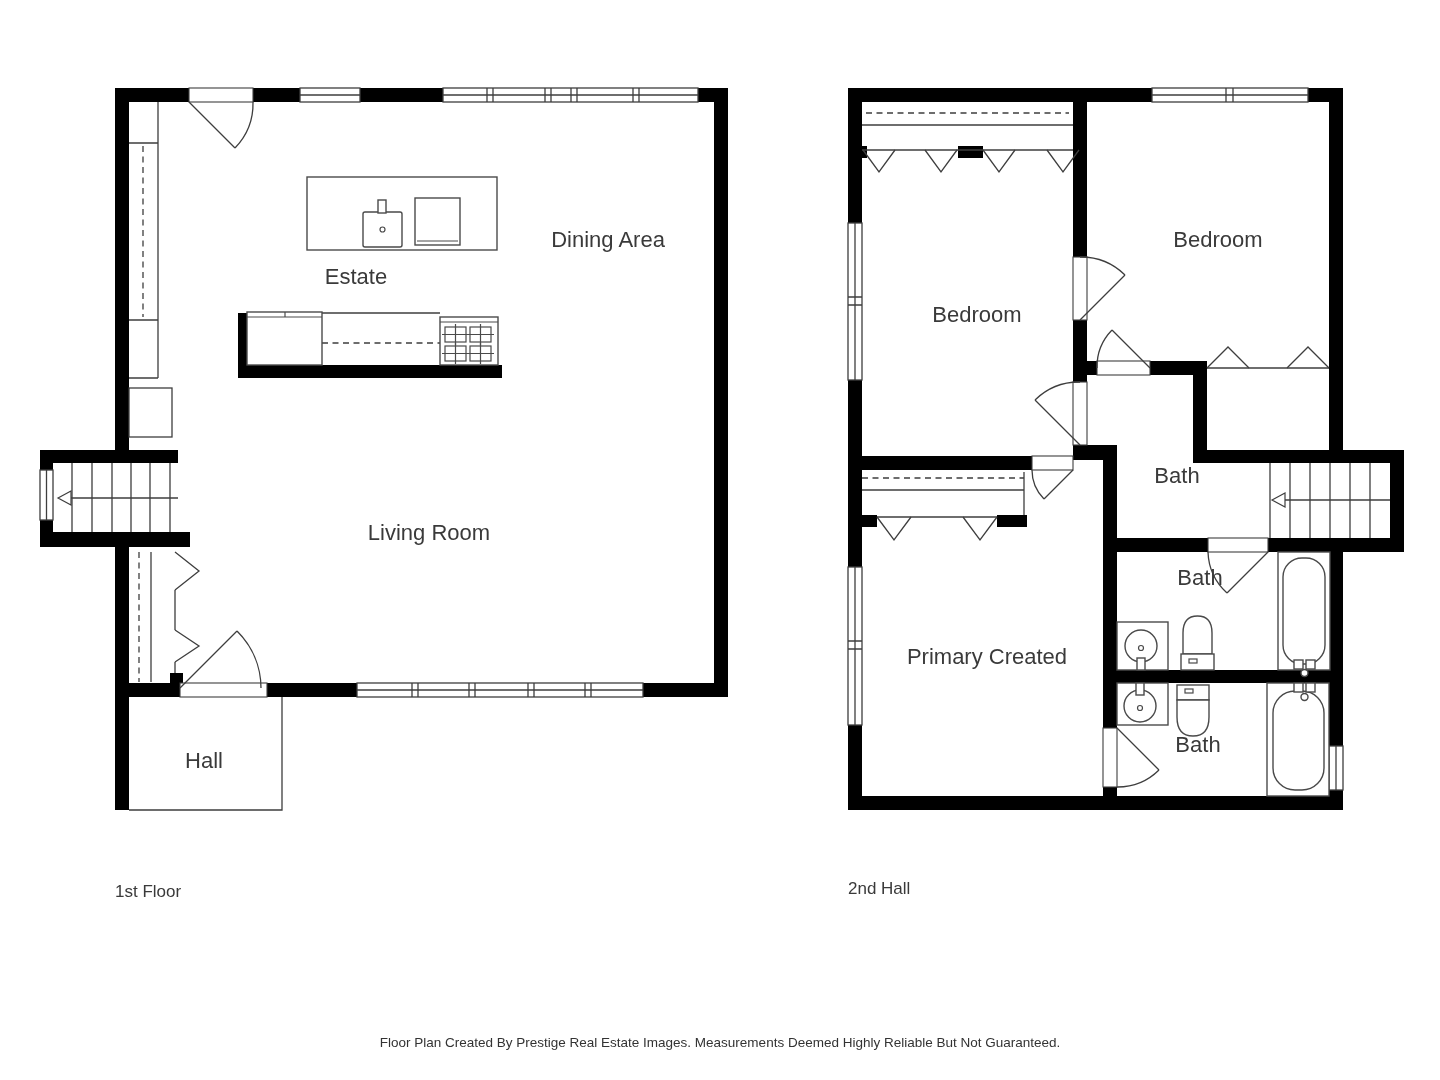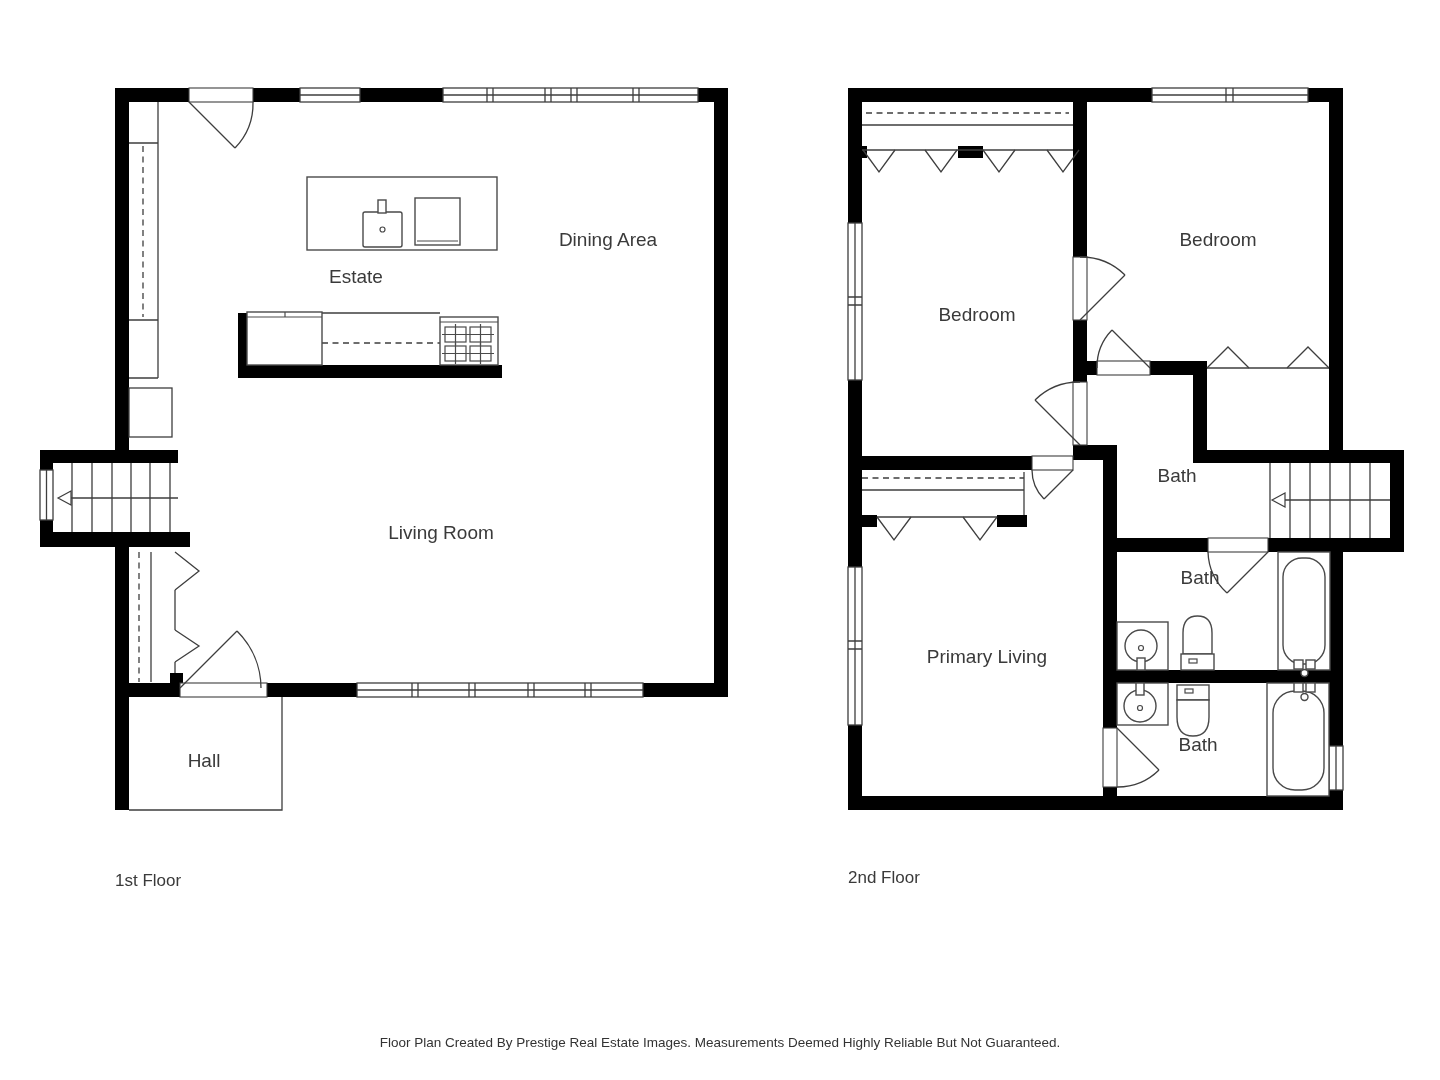--- a/index.html
+++ b/index.html
@@ -11,23 +11,23 @@
   svg{position:absolute;left:0;top:0;}
   .wall rect{fill:var(--wall);}
   .thin{stroke:var(--line);stroke-width:1.3;fill:none;}
   .dash{stroke:var(--line);stroke-width:1.3;fill:none;stroke-dasharray:6 4.5;}
   .winf{fill:#ffffff;stroke:var(--line);stroke-width:1.3;}
   .slab{fill:#ffffff;stroke:var(--line);stroke-width:1.1;}
   .arc{stroke:var(--line);stroke-width:1.3;fill:none;}
   .fix{fill:#ffffff;stroke:var(--fx);stroke-width:1.4;}
   .fixl{stroke:var(--fx);stroke-width:1.2;fill:none;}
   .arrow{fill:#ffffff;stroke:var(--line);stroke-width:1.2;}
-  .lbl{position:absolute;transform:translateX(-50%);font-size:19px;color:var(--text);
+  .lbl{position:absolute;transform:translateX(-50%);font-size:22px;color:var(--text);
        white-space:nowrap;line-height:20px;}
-  .cap{position:absolute;font-size:17px;color:var(--text);white-space:nowrap;}
+  .cap{position:absolute;font-size:17px;color:var(--text);white-space:nowrap;margin-top:11px;}
   .foot{position:absolute;left:0;right:0;top:1035px;text-align:center;font-size:13.5px;color:#333333;}
 </style>
 </head>
 <body>
 
 <div class="canvas">
 
 <svg width="1440" height="1080" viewBox="0 0 1440 1080">
 
   <g>
@@ -283,28 +283,28 @@
         <rect class="fix" x="1294" y="683" width="9" height="9"></rect>
         <rect class="fix" x="1306" y="683" width="9" height="9"></rect>
         <circle class="fix" cx="1304.5" cy="697" r="3.5"></circle>
       </g>
     </g>
   </g>
 </svg>
 
 <div class="lbl" style="left:356px;top:267px">Estate</div>
 <div class="lbl" style="left:608px;top:230px">Dining Area</div>
-<div class="lbl" style="left:441px;top:523px">Living Room</div>
+<div class="lbl" style="left:429px;top:523px">Living Room</div>
 <div class="lbl" style="left:204px;top:751px">Hall</div>
 
 <div class="lbl" style="left:977px;top:305px">Bedroom</div>
 <div class="lbl" style="left:1218px;top:230px">Bedroom</div>
 <div class="lbl" style="left:1177px;top:466px">Bath</div>
-<div class="lbl" style="left:987px;top:647px">Primary Living</div>
+<div class="lbl" style="left:987px;top:647px">Primary Created</div>
 <div class="lbl" style="left:1200px;top:568px">Bath</div>
 <div class="lbl" style="left:1198px;top:735px">Bath</div>
 
 <div class="cap" style="left:115px;top:871px">1st Floor</div>
-<div class="cap" style="left:848px;top:868px">2nd Floor</div>
+<div class="cap" style="left:848px;top:868px">2nd Hall</div>
 
 <div class="foot">Floor Plan Created By Prestige Real Estate Images. Measurements Deemed Highly Reliable But Not Guaranteed.</div>
 
 </div>
 
 </body></html>

